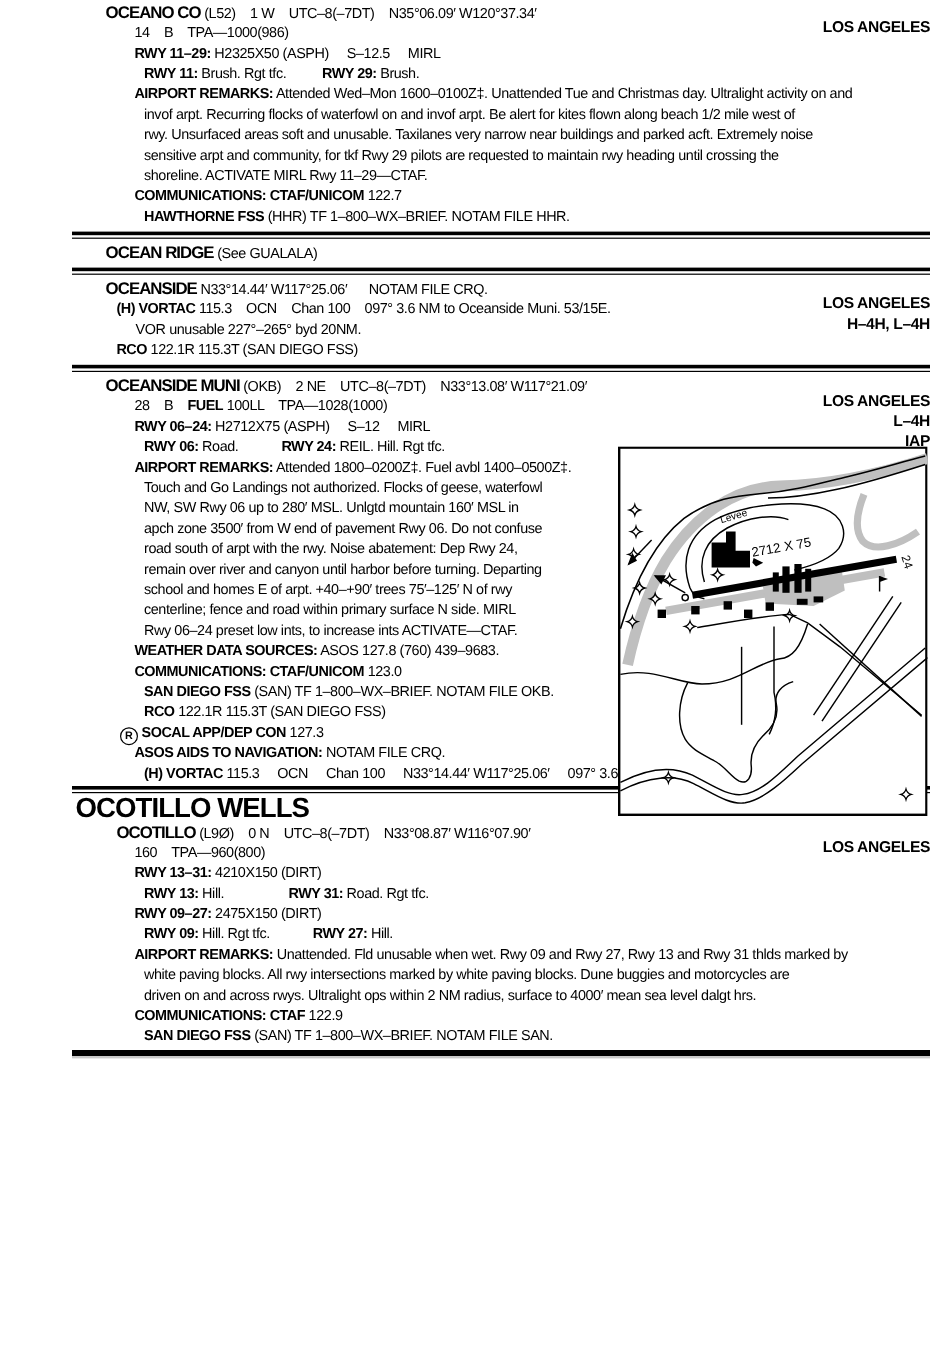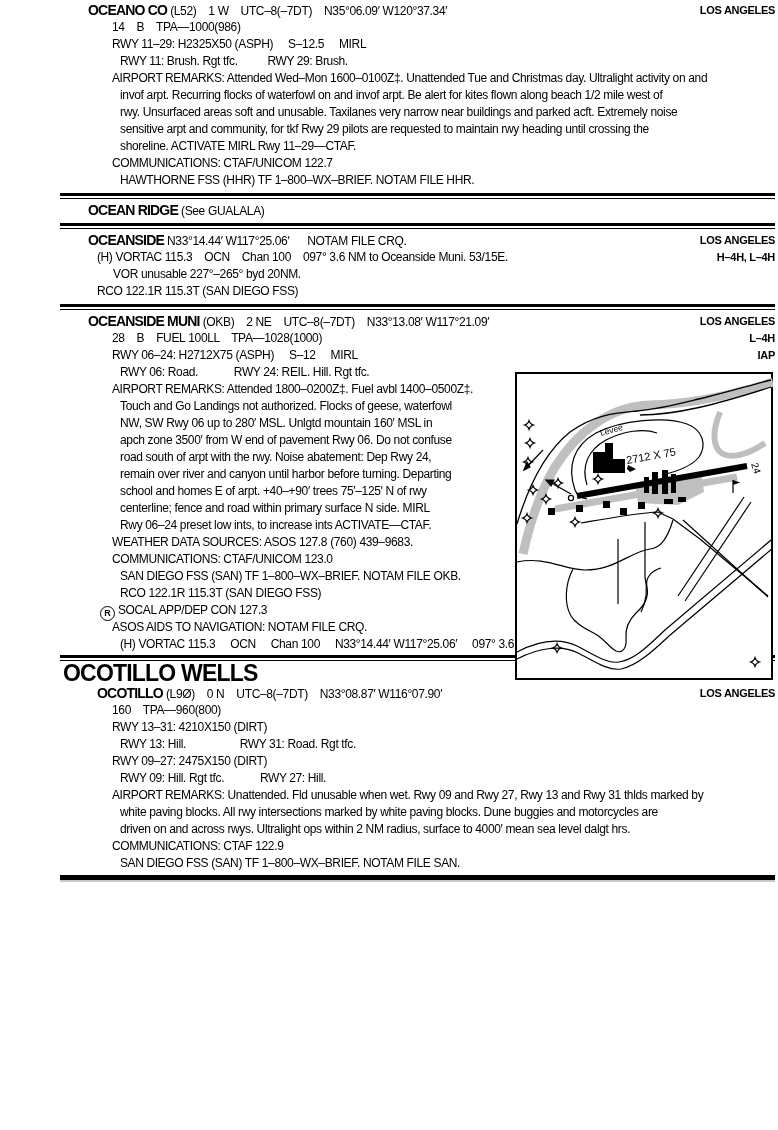--- a/index.html
+++ b/index.html
@@ -1,25 +1,25 @@
 <!DOCTYPE html>
 <html><head>
 <meta charset="utf-8">
 <style>
   html,body{margin:0;padding:0;background:#fff;}
   #page{position:relative;width:778px;height:1130px;background:#fff;overflow:hidden;
         font-family:"Liberation Sans","DejaVu Sans",sans-serif;color:#000;}
   #content{position:relative;box-sizing:border-box;width:778px;padding:2px 3px 0 60px;}
   .line{position:relative;height:17px;line-height:17px;white-space:pre;
         font-size:12px;letter-spacing:-0.35px;}
-  .b{font-weight:normal;letter-spacing:-0.4px;}
+  .b{font-weight:bold;letter-spacing:-0.4px;}
   .r{font-weight:normal;}
   .apt-name{font-size:14px;font-weight:bold;letter-spacing:-0.8px;}
   .rest{margin-left:3px;}
-  .right{position:absolute;right:0;top:0;font-size:11px;font-weight:bold;
+  .right{position:absolute;right:0;top:12px;font-size:13px;font-weight:bold;
          letter-spacing:-0.3px;margin-left:36px;}
   .l-name{padding-left:28px}
   .l-name2{padding-left:37px}
   .l1{padding-left:52px}
   .l2{padding-left:60px}
   .la{padding-left:37px}
   .lb{padding-left:53px}
   .lr{padding-left:40px}
   .city{height:23px;line-height:23px;font-size:23px;font-weight:bold;
         letter-spacing:-0.8px;padding-left:3px;white-space:pre;}

